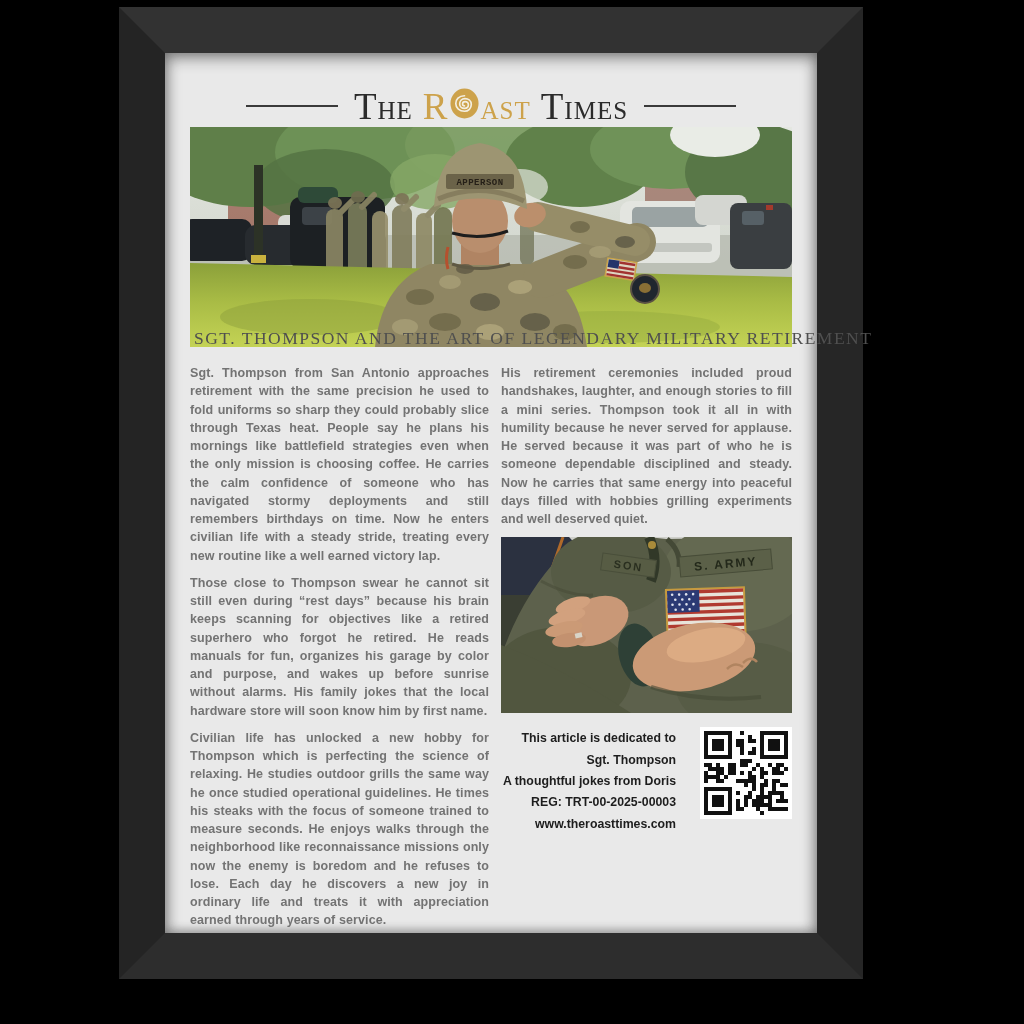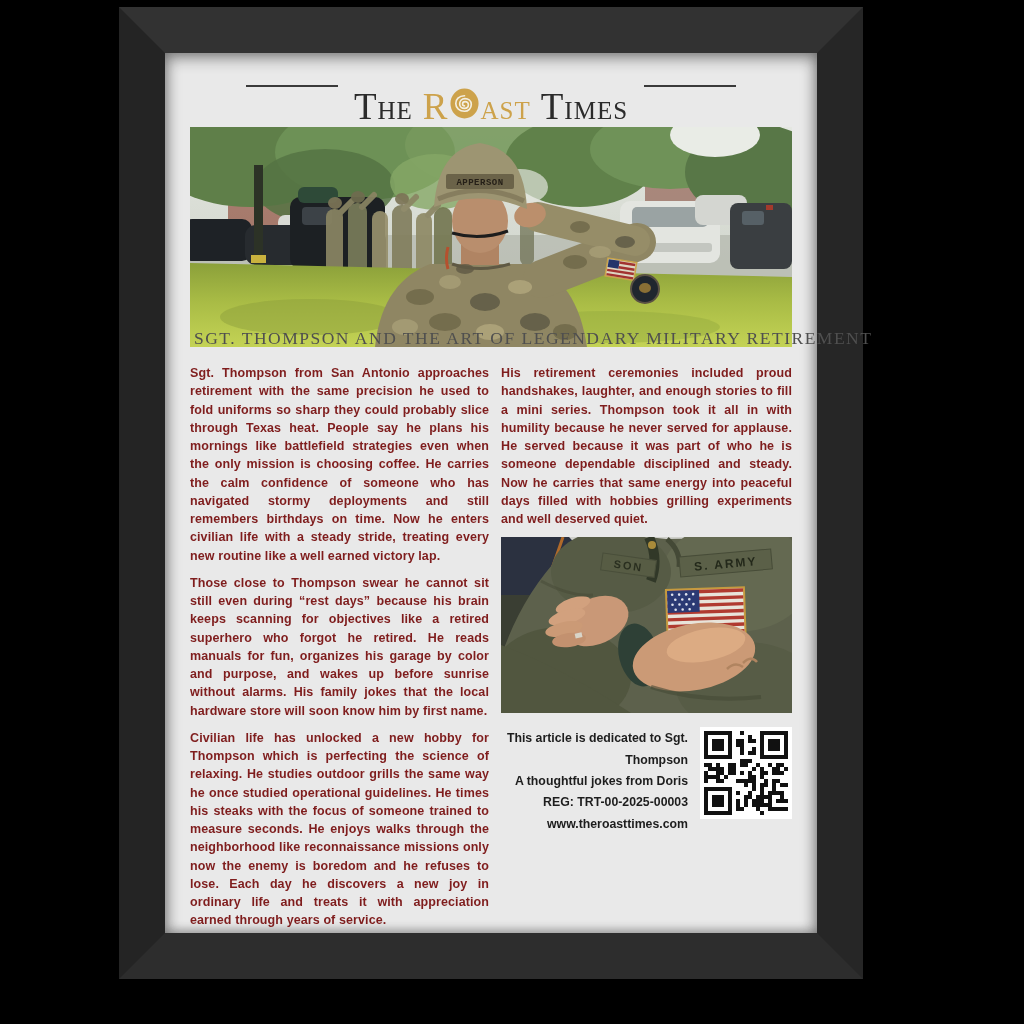--- a/index.html
+++ b/index.html
@@ -8,46 +8,46 @@
   
   .frame{position:absolute;left:119px;top:7px;width:744px;height:972px;box-sizing:border-box;
          border:46px solid #292929;
          border-top-color:#323232;border-bottom-color:#2d2d2d;
          border-left-color:#242424;border-right-color:#262626;
          background:#e9e9e9;}
   .poster{position:absolute;inset:0;background:#e9e9e9;padding:0 25px;box-sizing:border-box;
           box-shadow:inset 0 7px 14px rgba(0,0,0,.30),inset 0 -4px 10px rgba(0,0,0,.16),
                      inset 7px 0 12px rgba(0,0,0,.14),inset -7px 0 12px rgba(0,0,0,.14);}
   
-  .masthead{margin-top:32px;height:42px;display:flex;align-items:flex-start;justify-content:center;gap:16px;}
+  .masthead{margin-top:32px;height:42px;display:flex;align-items:center;justify-content:center;gap:16px;}
   .mrule{height:2px;width:92px;background:#3a3a3a;}
   .mtitle{display:flex;align-items:baseline;gap:10px;font-family:"Liberation Serif",serif;color:#2b2b2b;white-space:nowrap;}
   .mword{display:inline-block;text-transform:uppercase;font-size:25px;letter-spacing:1px;}
   .mword::first-letter{font-size:37px;}
   .mcap{font-size:37px;}
   .msmall{text-transform:uppercase;font-size:25px;letter-spacing:1px;}
   .gold{color:#cda24b;display:inline-flex;align-items:baseline;}
   .swirl{width:31px;height:31px;vertical-align:-5px;margin:0 1px;}
   
   .hero{margin:0;height:192px;}
   .hero svg{display:block;width:602px;height:220px;}
   
   .headline{margin:9px 4px 0;text-align:center;font-family:"Liberation Serif",serif;
             font-size:17.5px;font-weight:500;letter-spacing:1.5px;color:#4f4f4f;white-space:nowrap;}
   
   .columns{display:flex;gap:12px;margin-top:15px;}
   .col{box-sizing:border-box;}
   .col.left{width:299px;}
   .col.right{width:291px;}
   .col p{margin:0 0 9px;text-align:justify;font-size:12.5px;line-height:1.46;
-         font-weight:700;color:#7f1d1d;letter-spacing:.1px;}
+         font-weight:700;color:#737373;letter-spacing:.1px;}
   .sidefig{margin:2px 0 10px;height:176px;}
   .sidefig svg{display:block;width:291px;height:176px;}
   
-  .dedication{display:flex;justify-content:flex-end;align-items:flex-start;gap:12px;margin-top:14px;}
+  .dedication{display:flex;justify-content:flex-end;align-items:flex-start;gap:24px;margin-top:14px;}
   .ded-lines{text-align:right;font-size:12.3px;font-weight:700;line-height:1.74;color:#1d1d1d;padding-top:1px;}
   .qr{width:92px;height:92px;background:#fff;box-sizing:border-box;padding:4px;}
   .qr svg{display:block;width:84px;height:84px;}
 </style>
 </head>
 <body>
 
 <div class="page">
   <div class="frame">
     <div class="poster">

